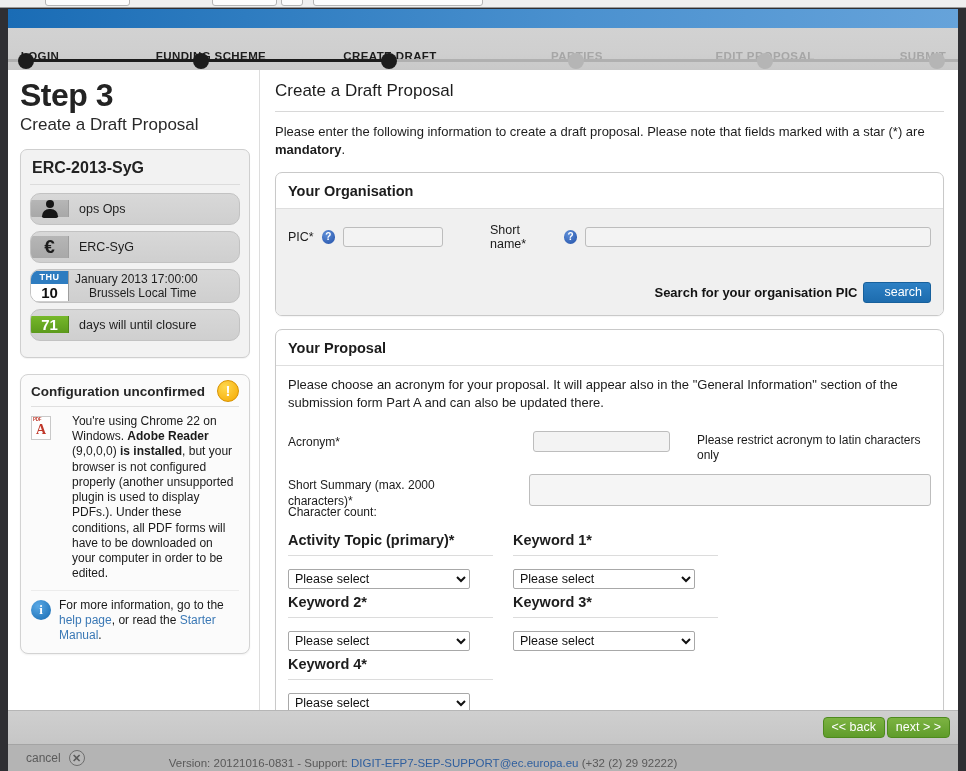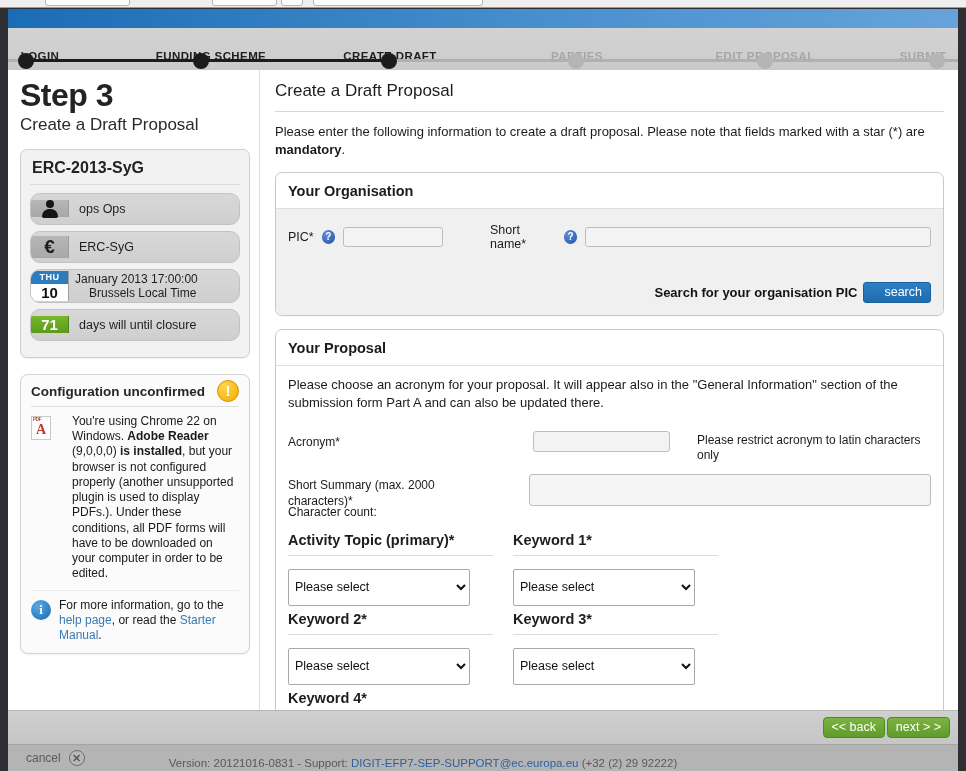--- a/index.html
+++ b/index.html
@@ -443,21 +443,21 @@
     font-size: 14.5px;
     font-weight: bold;
     color: #1d1d1d;
     padding-bottom: 7px;
     border-bottom: 1px solid #dcdcdc;
     width: 205px;
     margin-bottom: 13px;
   }
   select.sel {
     width: 182px;
-    height: 37px;
+    height: 20px;
     font-family: "Liberation Sans", sans-serif;
     font-size: 12.5px;
     border: 1px solid #a8a8a8;
     border-radius: 2px;
     background: #fff;
     color: #111;
     padding-left: 2px;
   }
 
   

